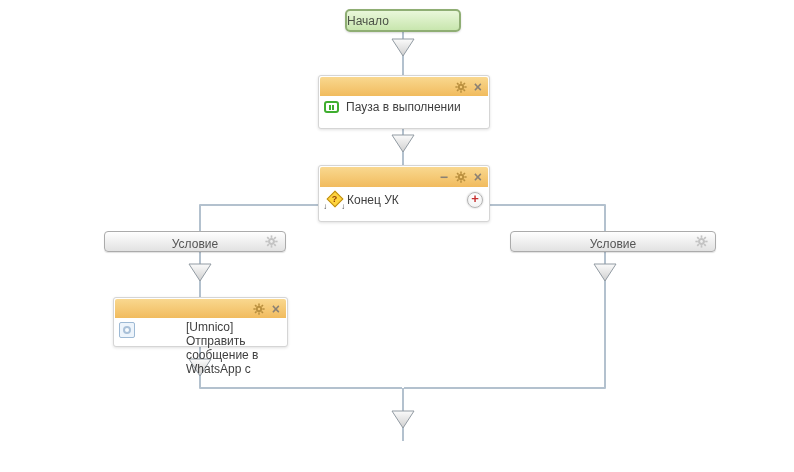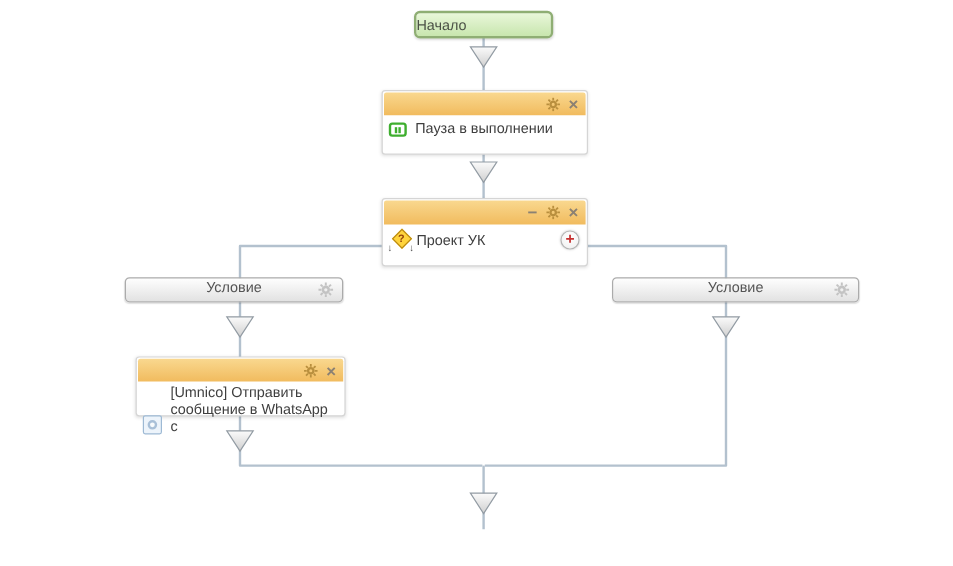--- a/index.html
+++ b/index.html
@@ -26,21 +26,21 @@
   }
   .hdr{
     height:19px;margin:1px 1px 0 1px;border-radius:2px 2px 0 0;
     background:linear-gradient(#f9d88f,#f1bb5e);
     display:flex;align-items:center;justify-content:flex-end;gap:7px;padding:0 6px;
   }
   .hdr .hbtn{display:flex;align-items:center;justify-content:center;cursor:pointer;line-height:0;}
   .hdr .glyph{font-size:14px;font-weight:bold;color:#8b8173;line-height:14px;}
   .gear{color:#b98f3e;}
   .cond .gear{color:#c3c3c3;}
-  .body{display:flex;padding:4px 5px;color:#3f3f3f;align-items:flex-end;}
+  .body{display:flex;padding:4px 5px;color:#3f3f3f;}
   .body .btxt{margin-left:7px;line-height:14px;}
 
   
   .pause-icon{
     box-sizing:border-box;width:15px;height:12px;margin-top:1px;flex:none;
     border:2px solid #3fae2f;border-radius:3px;background:#fff;
     display:flex;align-items:center;justify-content:center;gap:1px;
   }
   .pause-icon i{width:2px;height:5px;background:#3fae2f;}
 
@@ -75,21 +75,21 @@
     border:1px solid #9db9d4;border-radius:2px;background:#edf4fb;
     display:flex;align-items:center;justify-content:center;
   }
   .app-icon i{box-sizing:border-box;width:8px;height:8px;border:2px solid #a9c0d8;border-radius:50%;background:#f8fbfd;}
 
   
   .cond{
     position:absolute;box-sizing:border-box;height:21px;
     background:linear-gradient(#fefefe,#e2e2e2);
     border:1px solid #ababab;border-radius:4px;
-    display:flex;align-items:flex-start;color:#555;
+    display:flex;align-items:flex-end;color:#555;
     box-shadow:0 1px 1px rgba(0,0,0,.12);cursor:pointer;
   }
   .cond .clabel{flex:1;text-align:center;}
   .cond .gear-btn{position:absolute;right:7px;top:3px;line-height:0;cursor:pointer;}
 </style>
 </head>
 <body>
 
 <div class="canvas">
 
@@ -172,21 +172,21 @@
       </span>
       <span class="hbtn glyph">×</span>
     </div>
     <div class="body" style="align-items:center;padding:3px 6px 0 4px;">
       <span class="cond-icon">
         <span class="arr l">↓</span>
         <i class="diamond"></i>
         <span class="q">?</span>
         <span class="arr r">↓</span>
       </span>
-      <span class="btxt" style="margin-left:2px;">Проект УК</span>
+      <span class="btxt" style="margin-left:2px;">Конец УК</span>
       <span class="add-btn">
           <span>+</span>
         </span>
     </div>
   </div>
 
   <div class="cond" style="left:104px;top:231px;width:182px;">
     <span class="clabel">Условие</span>
     <span class="gear-btn">
       <svg class="gear" width="13" height="13" viewBox="0 0 16 16">
@@ -236,21 +236,21 @@
               <line x1="12.5" y1="8" x2="15.5" y2="8"></line>
             <line x1="2.7" y1="2.7" x2="4.8" y2="4.8"></line>
               <line x1="11.2" y1="11.2" x2="13.3" y2="13.3"></line>
             <line x1="2.7" y1="13.3" x2="4.8" y2="11.2"></line>
               <line x1="11.2" y1="4.8" x2="13.3" y2="2.7"></line>
           </g>
         </svg>
       </span>
       <span class="hbtn glyph">×</span>
     </div>
-    <div class="body" style="padding:2px 5px;">
+    <div class="body" style="padding:2px 5px;gap:44px;">
       <span class="app-icon">
           <i></i>
         </span>
       <span class="btxt">
         <span>[Umnico] Отправить</span><br>
         <span>сообщение в WhatsApp с</span>
       </span>
     </div>
   </div>
 

